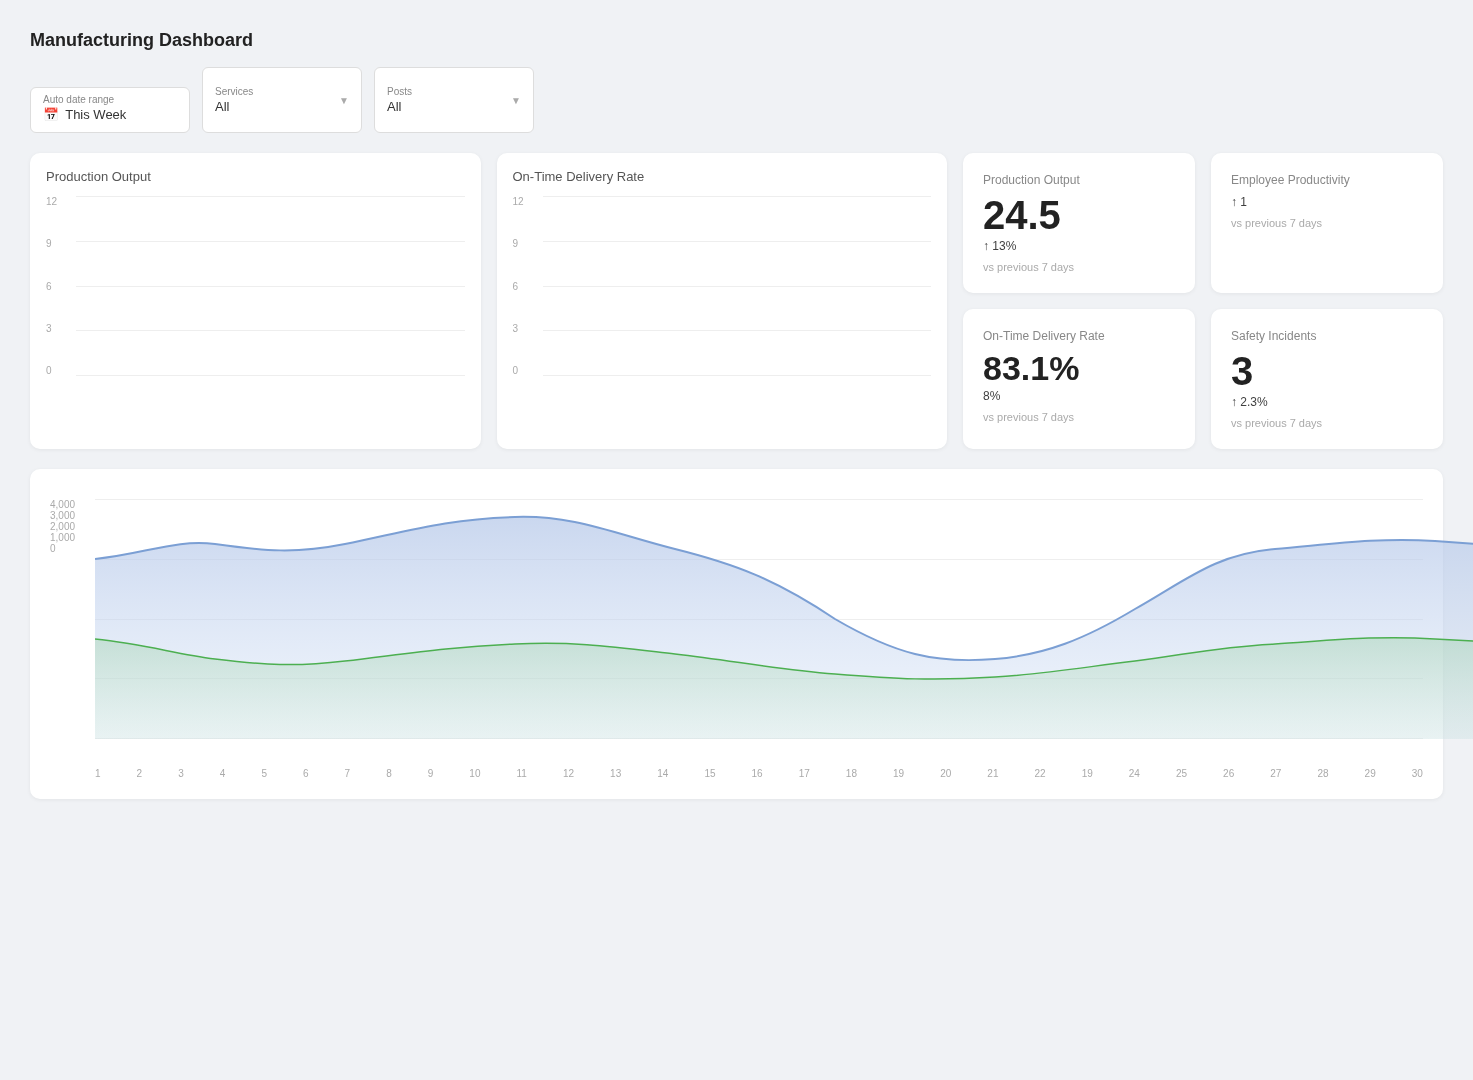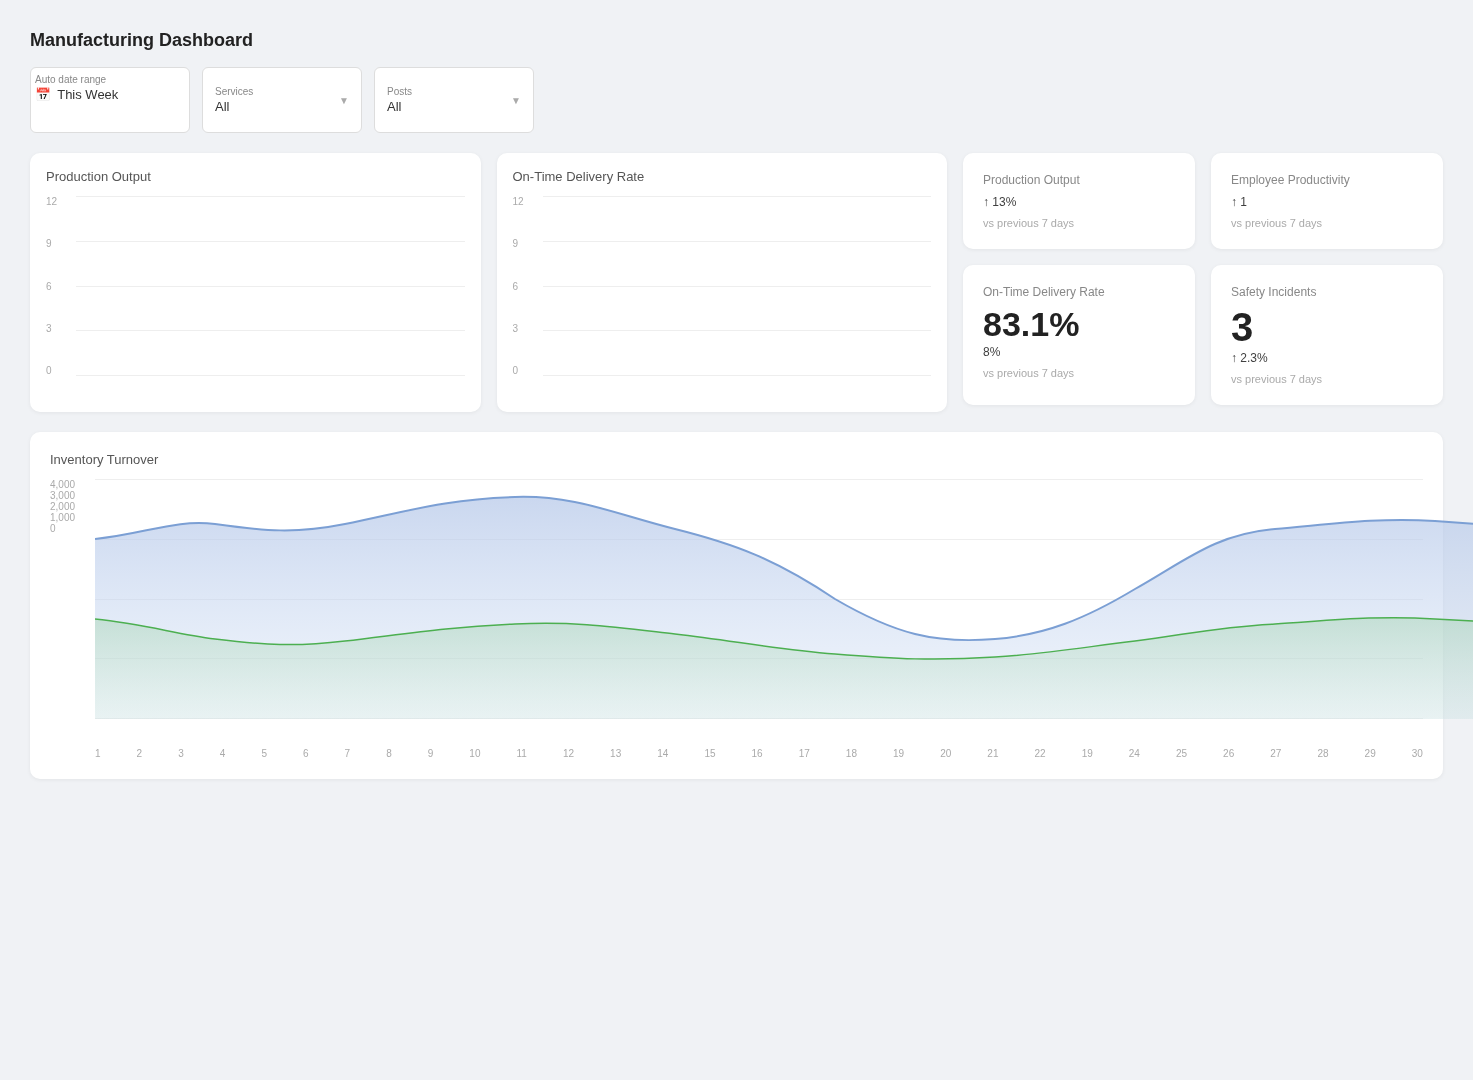--- a/index.html
+++ b/index.html
@@ -22,27 +22,28 @@
     }
     .filters-row {
       display: flex;
       gap: 12px;
       margin-bottom: 20px;
       padding: 0 10px;
     }
     .filter-box {
       border: 1px solid #ddd;
       border-radius: 6px;
-      padding: 6px 4px;
+      padding: 6px 12px;
       background: #fff;
       min-width: 160px;
       cursor: pointer;
       display: flex;
       flex-direction: column;
       position: relative;
+      margin-top: 20px;
     }
     .filter-label {
       font-size: 10px;
       color: #888;
       margin-bottom: 2px;
     }
     .filter-value {
       font-size: 13px;
       color: #333;
       display: flex;
@@ -370,20 +371,21 @@
           </div>
         </div>
       </div>
     </div>
 
     <div class="metric-cards-column">
       <div class="metric-row">
 
         <div class="metric-card">
           <div class="metric-card-title">Production Output</div>
+          <div class="metric-value">24.5</div>
           <div class="metric-change">↑ 13%</div>
           <div class="metric-vs">vs previous 7 days</div>
         </div>
 
         <div class="metric-card">
           <div class="metric-card-title">Employee Productivity</div>
           <div class="metric-change">↑ 1</div>
           <div class="metric-vs">vs previous 7 days</div>
         </div>
       </div>
@@ -400,21 +402,20 @@
           <div class="metric-card-title">Safety Incidents</div>
           <div class="metric-value">3</div>
           <div class="metric-change">↑ 2.3%</div>
           <div class="metric-vs">vs previous 7 days</div>
         </div>
       </div>
     </div>
   </div>
 
   <div class="bottom-card">
-    <div class="chart-title">Inventory Turnover</div>
     <div class="inventory-chart">
       <div class="inv-y-labels">
         <span>4,000</span>
         <span>3,000</span>
         <span>2,000</span>
         <span>1,000</span>
         <span>0</span>
       </div>
       <div class="inv-gridlines">
         <div class="gridline"></div>

